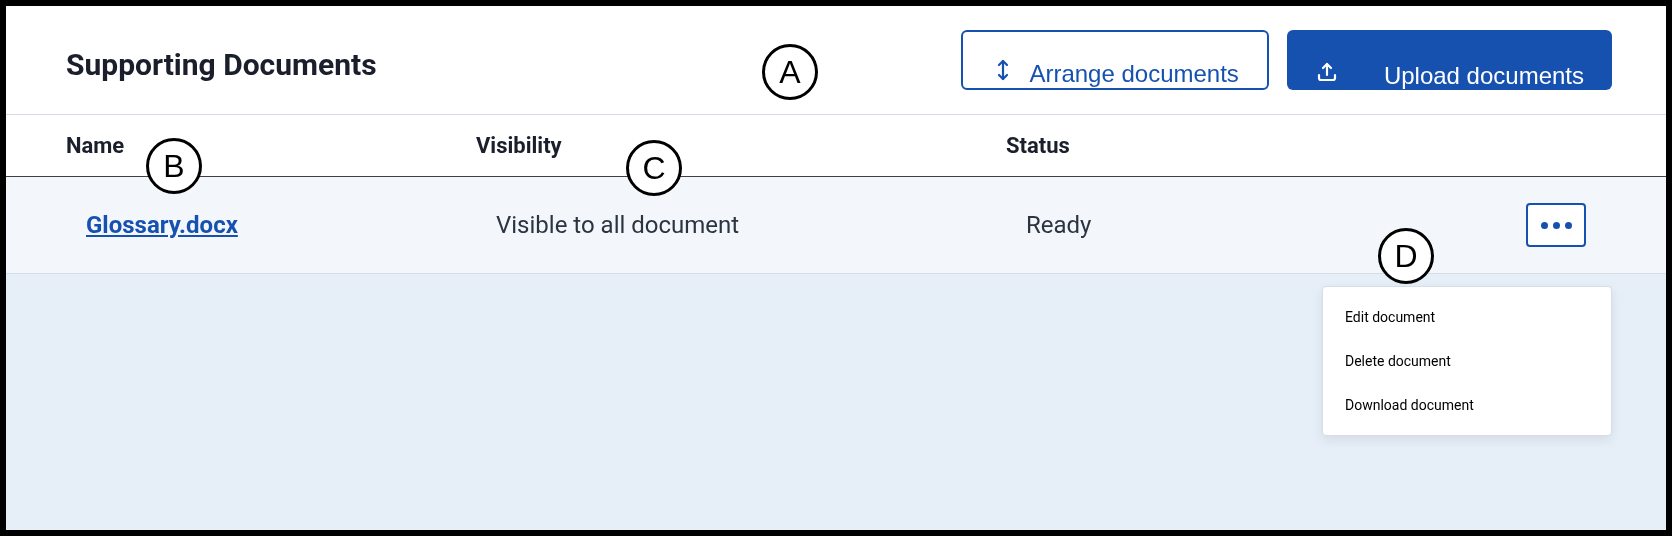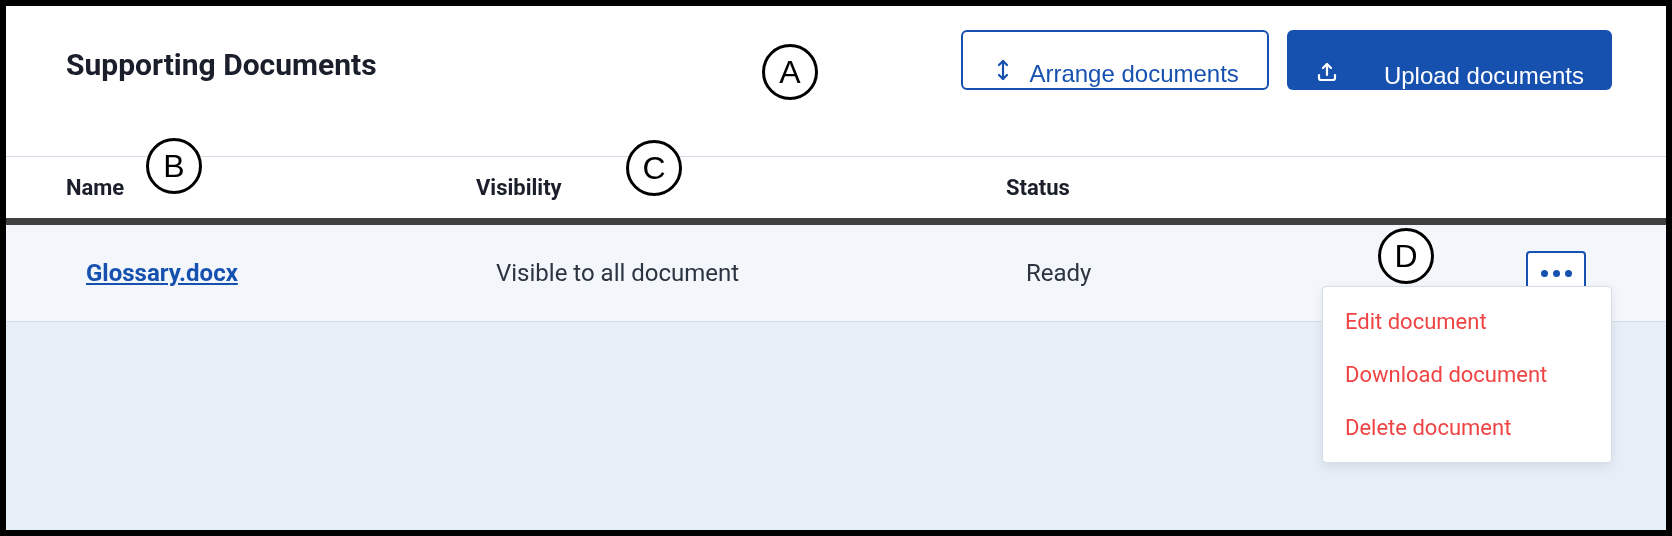--- a/index.html
+++ b/index.html
@@ -58,26 +58,25 @@
     .btn svg {
       width: 24px;
       height: 24px;
       flex-shrink: 0;
     }
     .table-header {
       display: grid;
       grid-template-columns: 410px 530px 380px 1fr;
       padding: 18px 60px;
       border-top: 1px solid #d6dde6;
-      border-bottom: 7px solid #404040;
+      border-bottom: 1px solid #404040;
       font-size: 22px;
       font-weight: 700;
       color: #1a1f2b;
       background: #fff;
-      margin-top: 42px;
     }
     .table-row {
       display: grid;
       grid-template-columns: 410px 530px 380px 1fr;
       padding: 26px 80px;
       border-bottom: 1px solid #d6dde6;
       font-size: 24px;
       color: #2b3440;
       background: #f3f7fc;
       align-items: center;
@@ -128,22 +127,22 @@
       top: 280px;
       width: 290px;
       background: #fff;
       border: 1px solid #d6dde6;
       border-radius: 4px;
       box-shadow: 0 4px 12px rgba(0,0,0,0.08);
       padding: 8px 0;
     }
     .dropdown-item {
       padding: 14px 22px;
-      font-size: 22px;
-      color: #ef4444;
+      font-size: 14px;
+      color: #000000;
       cursor: pointer;
     }
     .callout {
       position: absolute;
       width: 56px;
       height: 56px;
       border: 3px solid #000;
       border-radius: 50%;
       background: #fff;
       display: flex;
@@ -214,22 +213,22 @@
           </div>
         </div>
       </div>
     </div>
 
     <div class="body-fill"></div>
   </div>
 
   <div class="dropdown">
     <div class="dropdown-item">Edit document</div>
+    <div class="dropdown-item">Delete document</div>
     <div class="dropdown-item">Download document</div>
-    <div class="dropdown-item">Delete document</div>
   </div>
 
   <div class="callout callout-a">A</div>
   <div class="callout callout-b">B</div>
   <div class="callout callout-c">C</div>
   <div class="callout callout-d">D</div>
 
 </div>
 
 </body></html>

